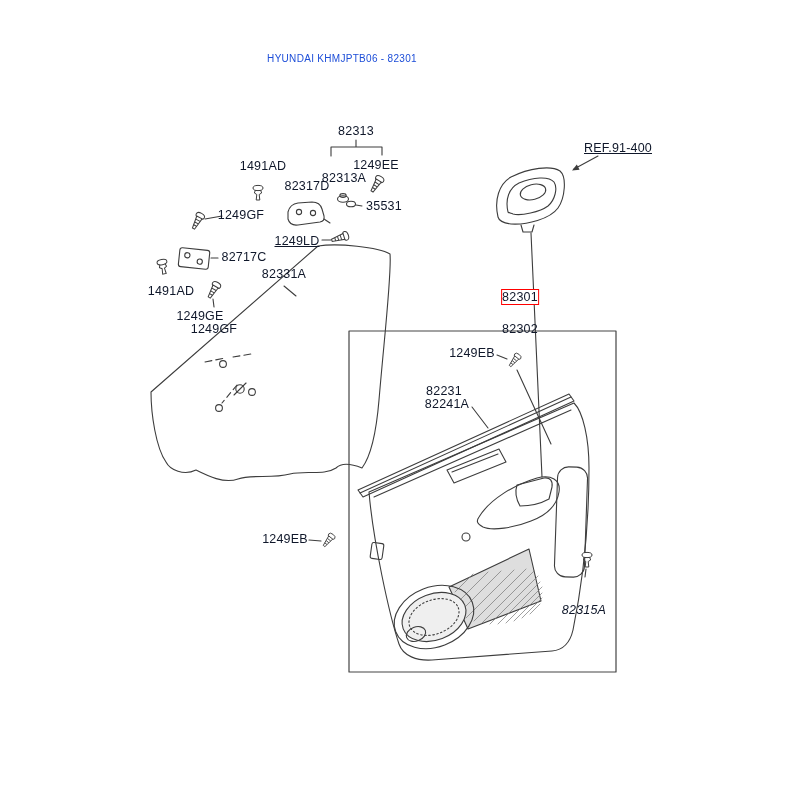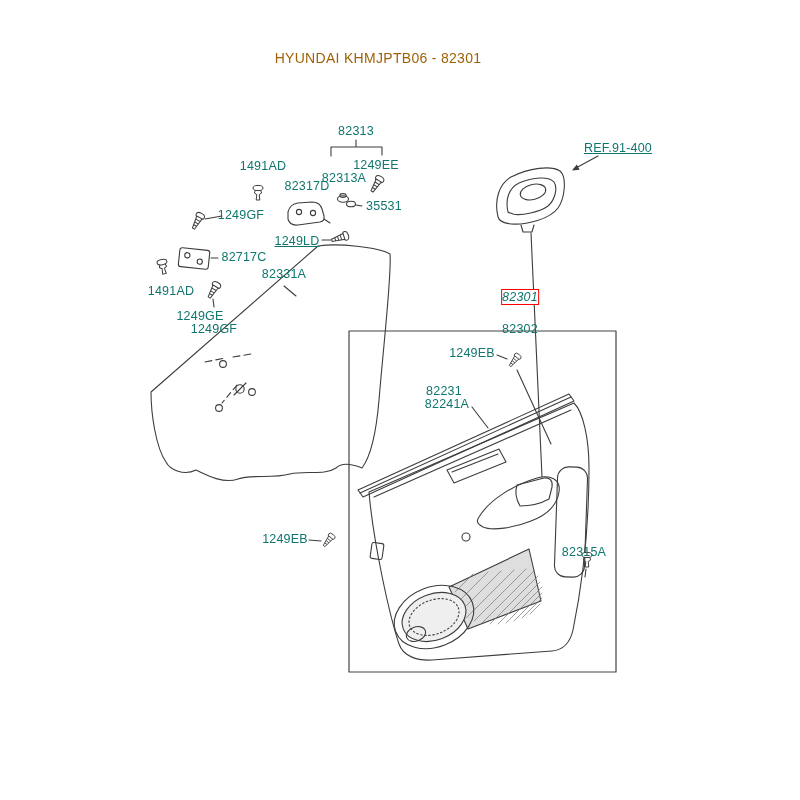--- a/index.html
+++ b/index.html
@@ -2,28 +2,28 @@
 <html><head>
 <meta charset="utf-8">
 <style>
   * { margin:0; padding:0; box-sizing:border-box; }
   html,body { background:#ffffff; }
   body { width:800px; height:800px; font-family:"Liberation Sans", sans-serif; }
   #canvas { position:relative; width:800px; height:800px; background:#fff; overflow:hidden; }
   svg.art { position:absolute; left:0; top:0; }
   .title {
     position:absolute; transform:translate(-50%,-50%);
-    font-size:14px; color:#a16207; white-space:nowrap; letter-spacing:0.3px;margin-left:36px;
+    font-size:10px; color:#1d4ed8; white-space:nowrap; letter-spacing:0.3px;
   }
   .lbl {
     position:absolute; transform:translate(-50%,-50%);
-    font-size:12.5px; color:#0f766e; white-space:nowrap; letter-spacing:0.2px;
+    font-size:12.5px; color:#0f172a; white-space:nowrap; letter-spacing:0.2px;
     cursor:pointer;
   }
-  .lbl.boxed { border:1.6px solid #ff0000; padding:0 0; background:#fff;font-style:italic; }
+  .lbl.boxed { border:1.6px solid #ff0000; padding:0 0; background:#fff; }
   .lbl.underlined { text-decoration:underline; }
 </style>
 </head>
 <body>
 
 <div id="canvas">
 
   <svg class="art" width="800" height="800" viewBox="0 0 800 800">
     <defs>
       <g id="screw" fill="#fff" stroke="#3d3d3d" stroke-width="1">
@@ -156,15 +156,15 @@
   <div class="lbl" style="left:171px; top:291px;">1491AD</div>
   <div class="lbl" style="left:200px; top:316px;">1249GE</div>
   <div class="lbl" style="left:214px; top:329px;">1249GF</div>
   <div class="lbl underlined" style="left:618px; top:148px;">REF.91-400</div>
   <div class="lbl boxed" style="left:520px; top:297px;">82301</div>
   <div class="lbl" style="left:520px; top:311px;margin-top:18px;">82302</div>
   <div class="lbl" style="left:472px; top:353px;">1249EB</div>
   <div class="lbl" style="left:444px; top:391px;">82231</div>
   <div class="lbl" style="left:447px; top:404px;">82241A</div>
   <div class="lbl" style="left:285px; top:539px;">1249EB</div>
-  <div class="lbl" style="left:584px; top:552px;">82315A</div>
+  <div class="lbl" style="left:584px; top:610px;font-style:italic;">82315A</div>
 
 </div>
 
 </body></html>

